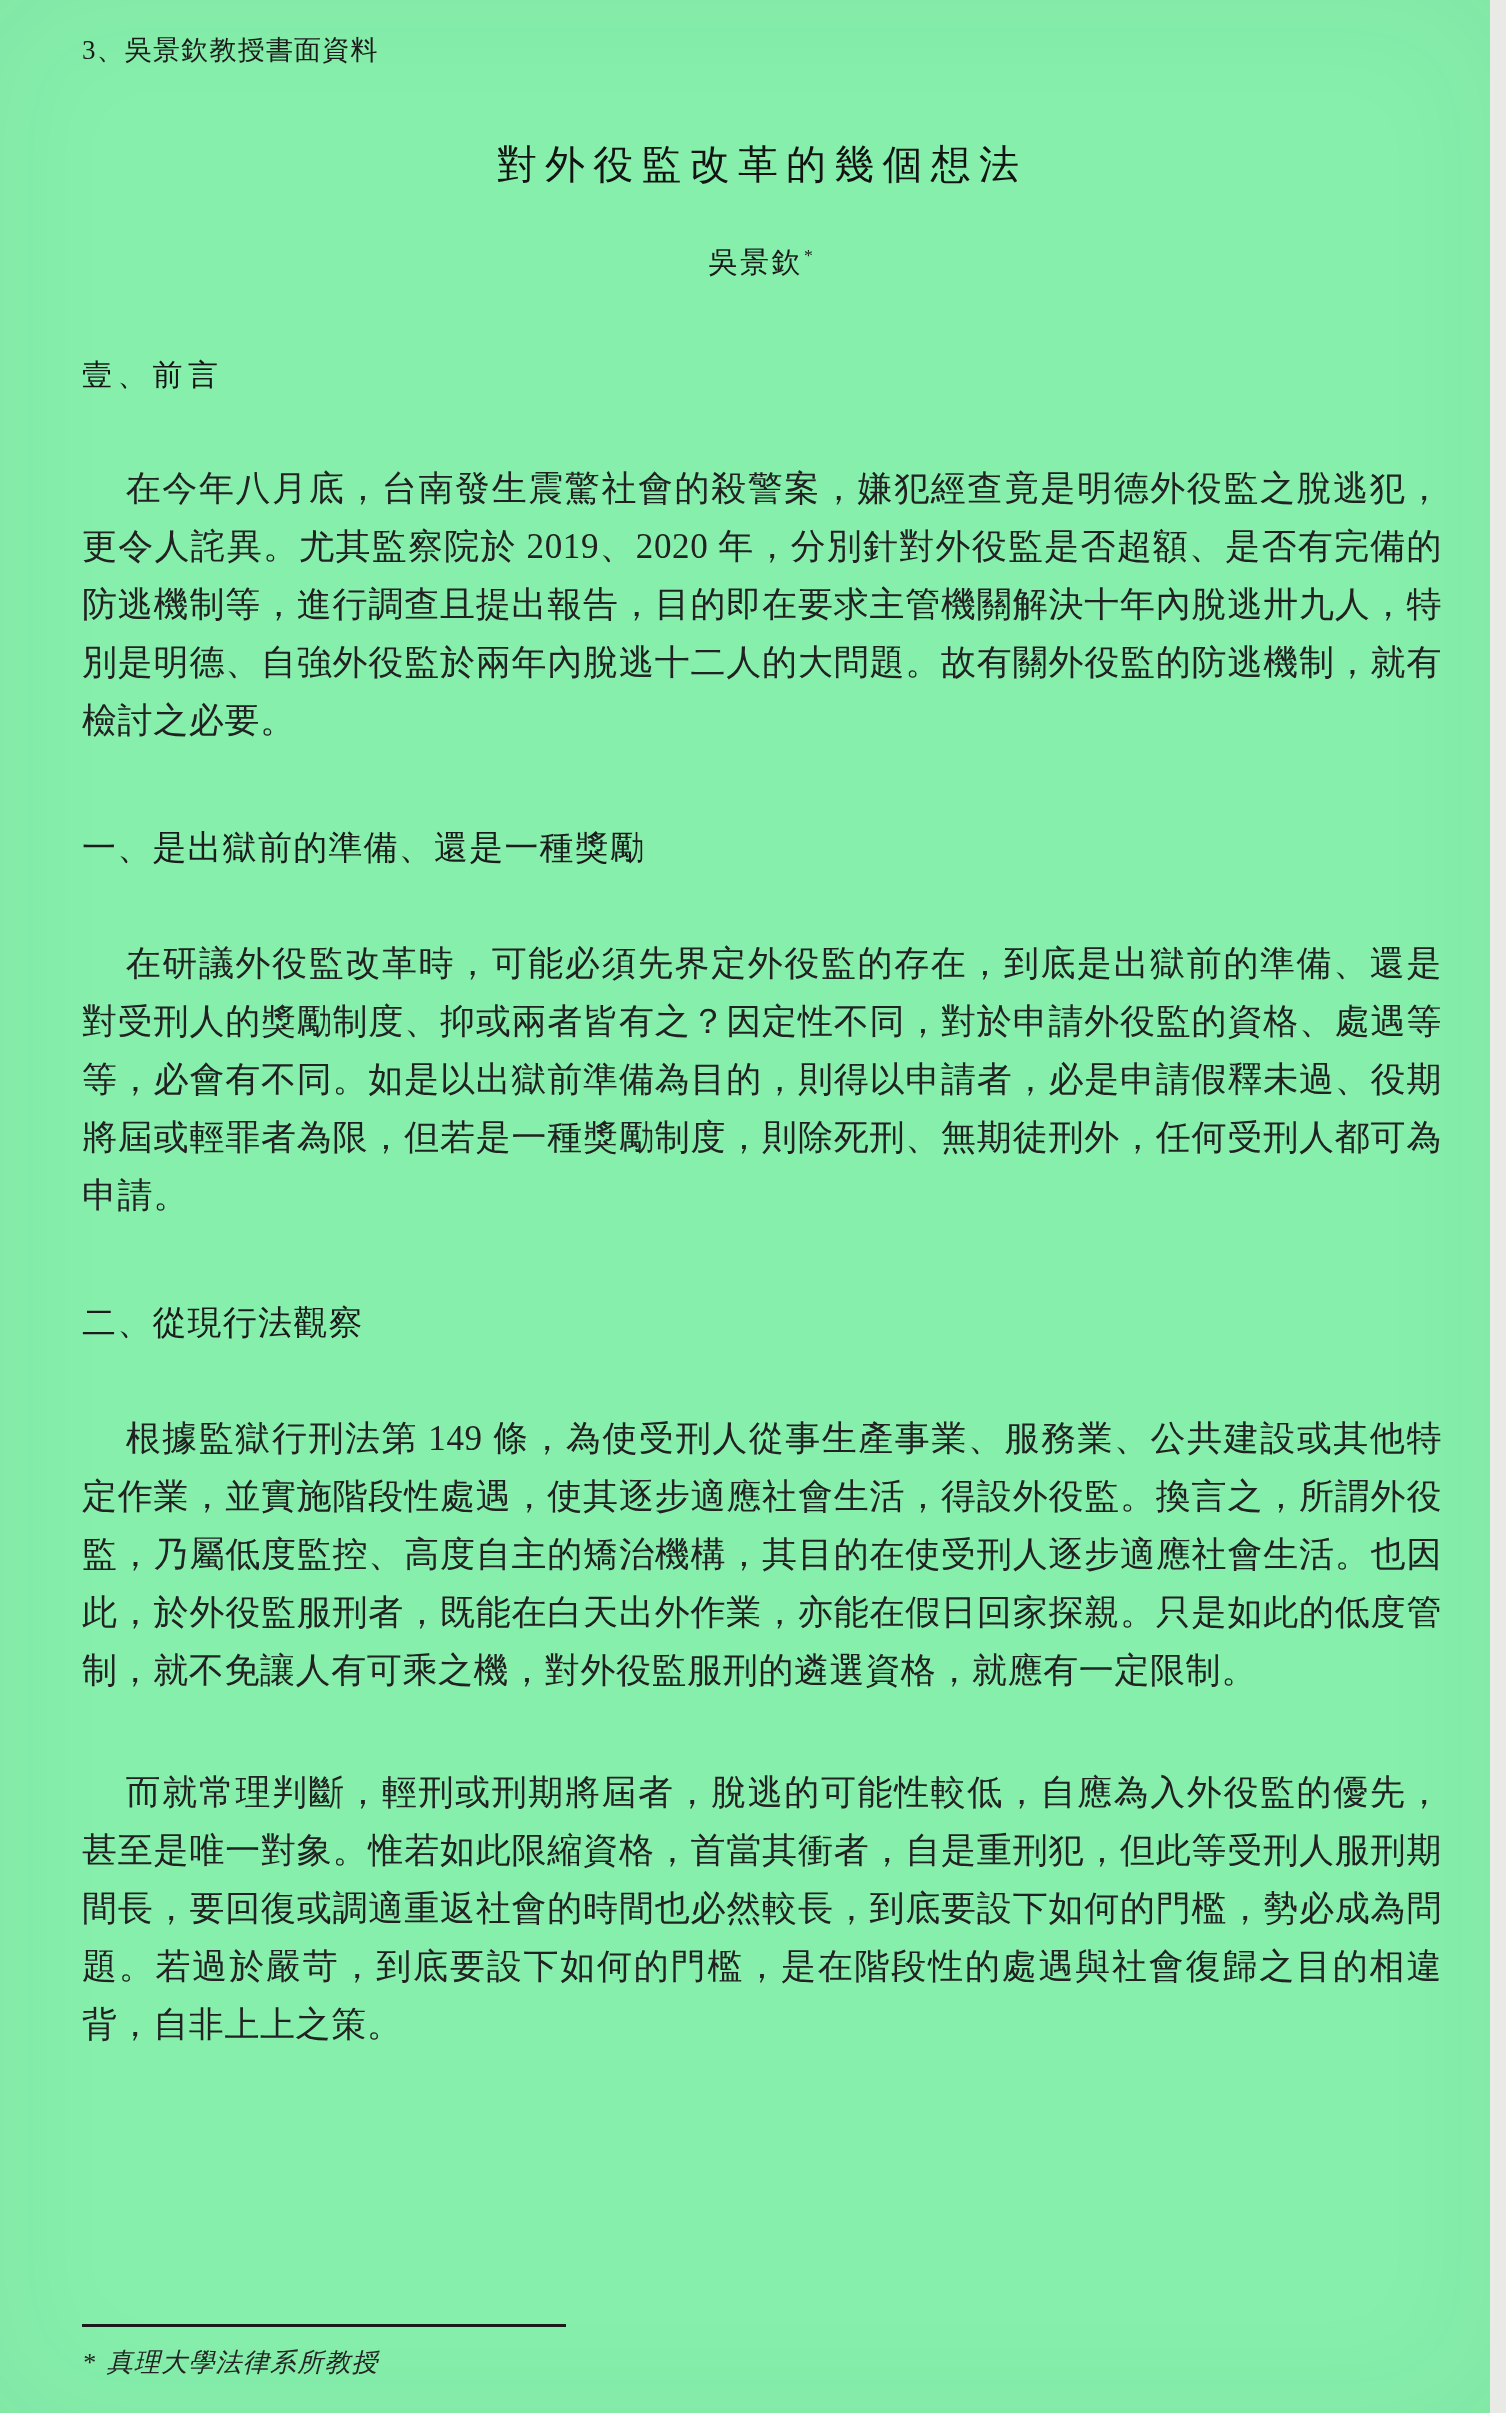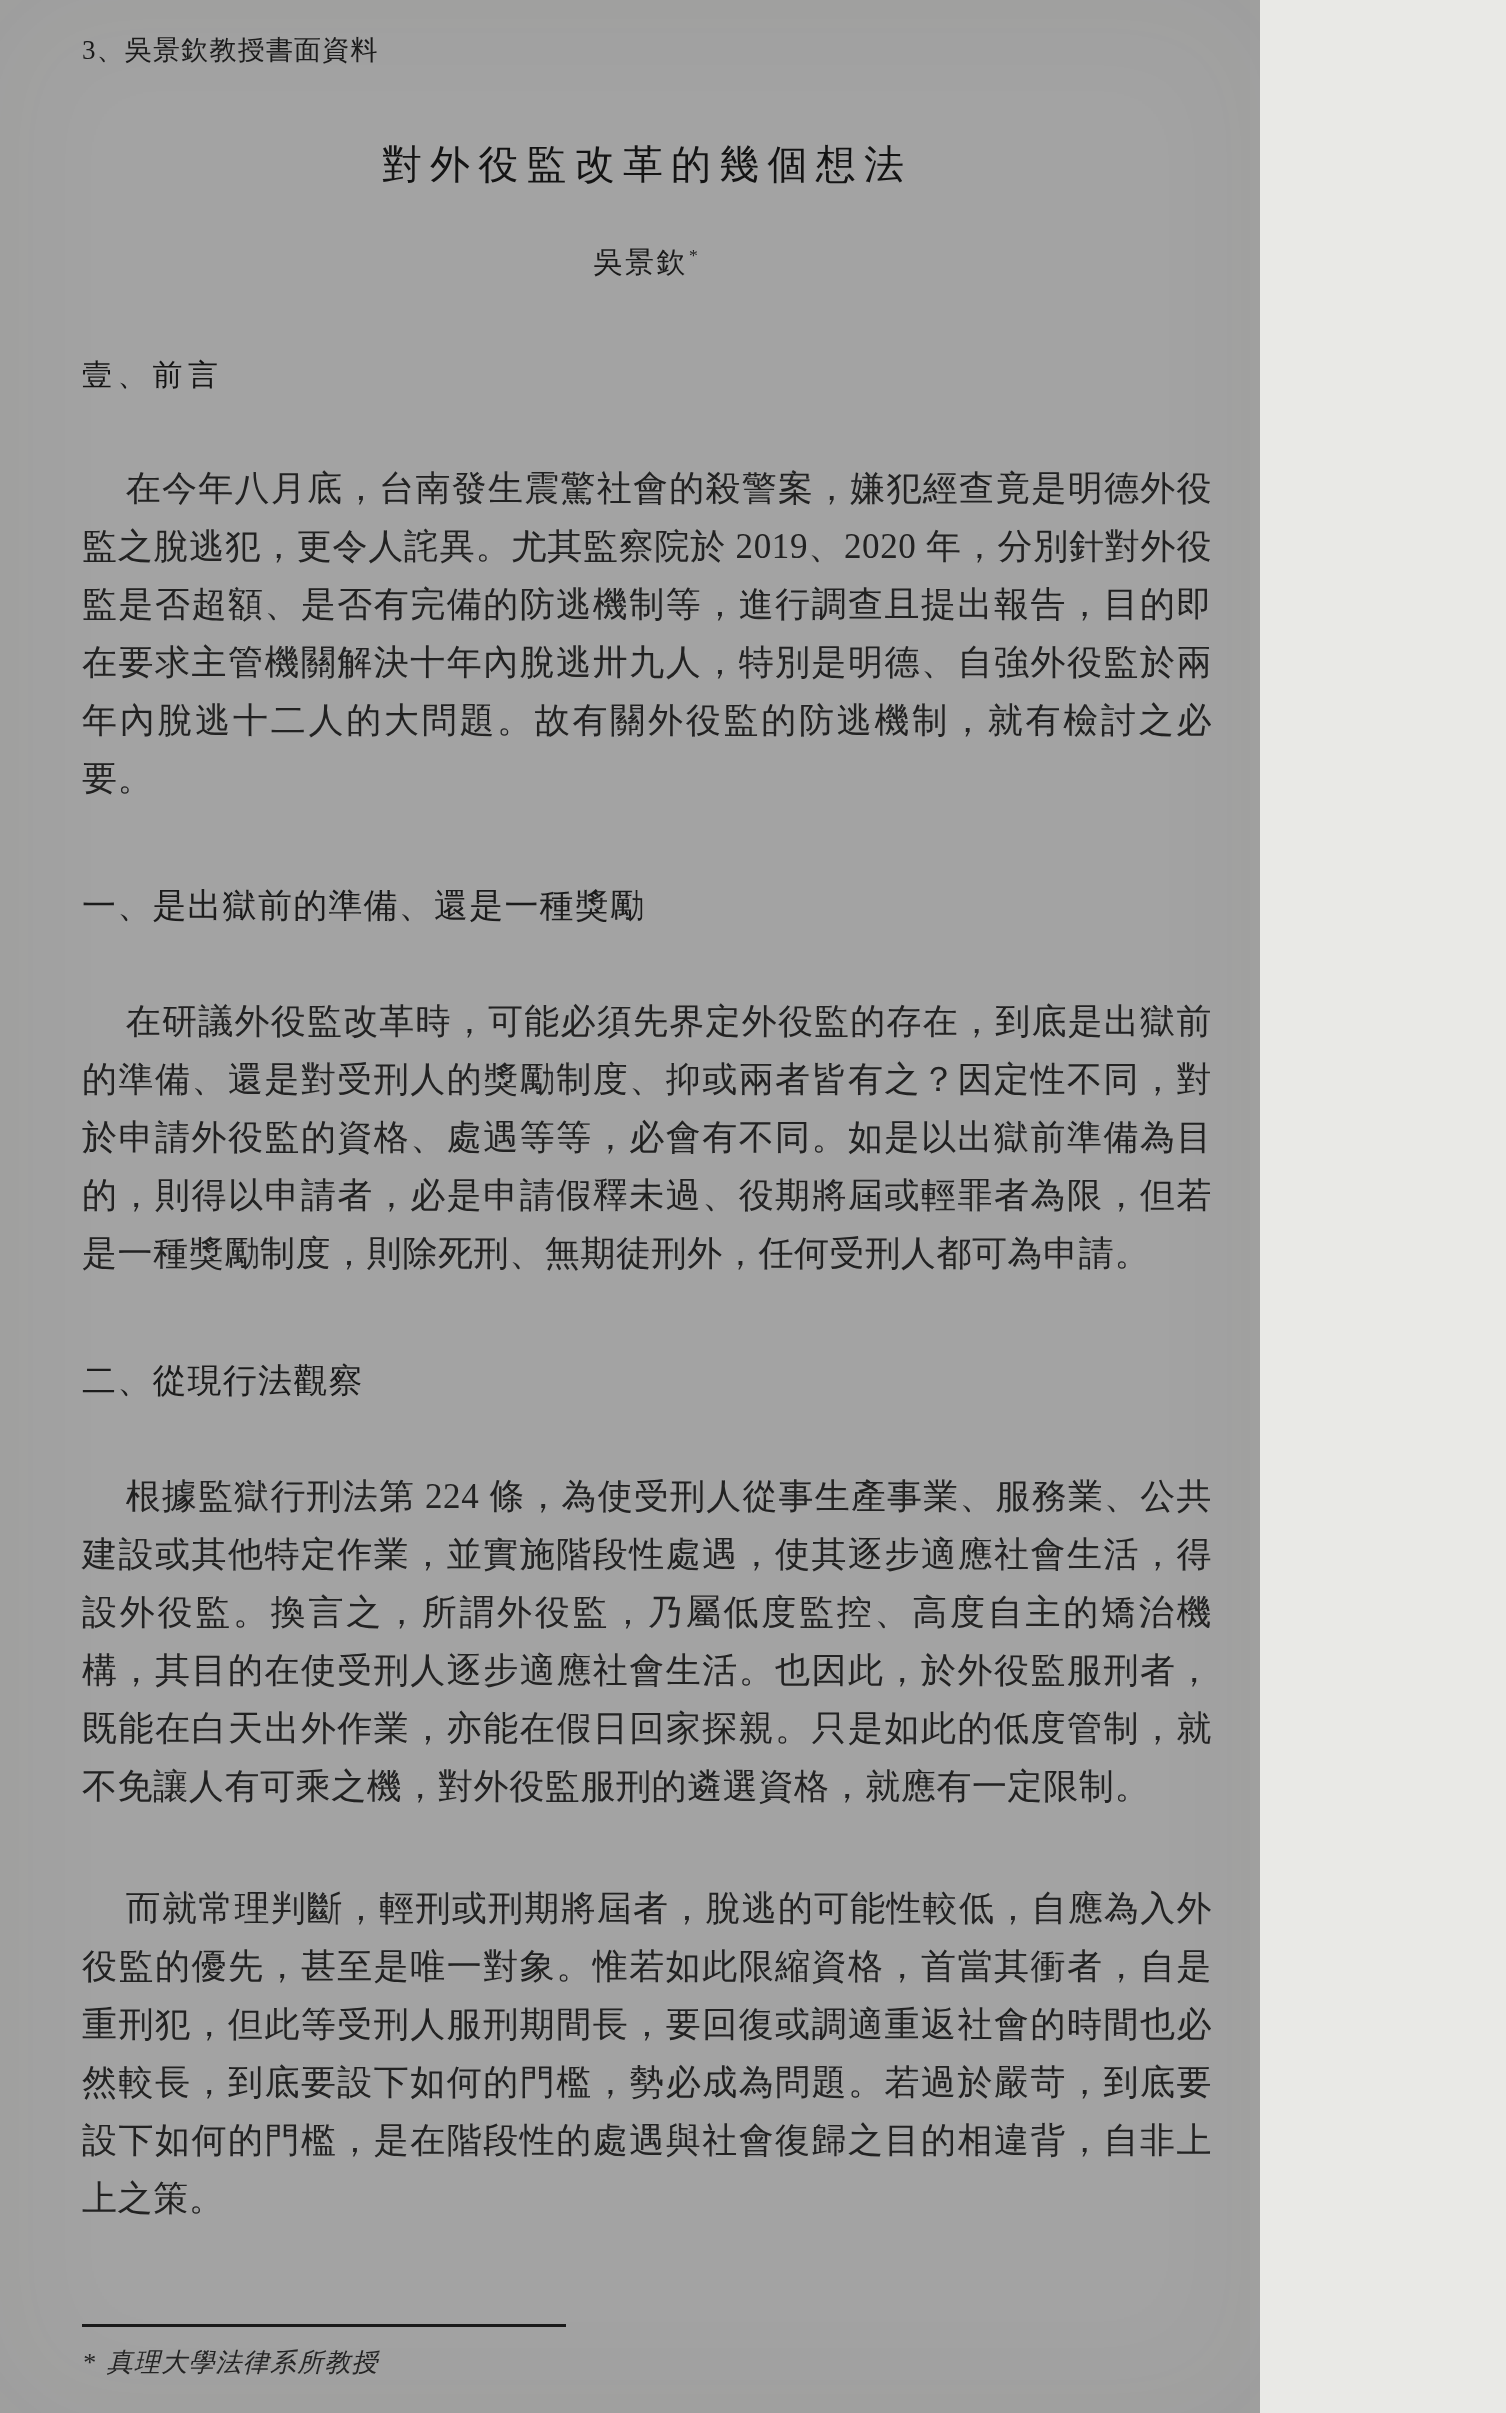--- a/index.html
+++ b/index.html
@@ -7,23 +7,23 @@
     padding: 0;
   }
   body {
     width: 1506px;
     height: 2413px;
     background: #e9e9e6;
     font-family: "Liberation Serif", "DejaVu Serif", serif;
   }
   .page {
     position: relative;
-    width: 1260px;
+    width: 1490px;
     height: 2413px;
-    background: #a3a3a3;
+    background: #86efac;
     box-shadow: inset 0 0 130px rgba(60,55,40,0.05);
     color: #1e1e1e;
     box-sizing: border-box;
     padding: 34px 48px 0 82px;
     overflow: hidden;
   }
   .header-note {
     font-size: 27px;
     line-height: 1.25;
     letter-spacing: 1.2px;
@@ -112,21 +112,21 @@
 
   <p class="para">在今年八月底，台南發生震驚社會的殺警案，嫌犯經查竟是明德外役監之脫逃犯，更令人詫異。尤其監察院於 2019、2020 年，分別針對外役監是否超額、是否有完備的防逃機制等，進行調查且提出報告，目的即在要求主管機關解決十年內脫逃卅九人，特別是明德、自強外役監於兩年內脫逃十二人的大問題。故有關外役監的防逃機制，就有檢討之必要。</p>
 
 
   <h3 class="subsection-heading">一、是出獄前的準備、還是一種獎勵</h3>
 
   <p class="para">在研議外役監改革時，可能必須先界定外役監的存在，到底是出獄前的準備、還是對受刑人的獎勵制度、抑或兩者皆有之？因定性不同，對於申請外役監的資格、處遇等等，必會有不同。如是以出獄前準備為目的，則得以申請者，必是申請假釋未過、役期將屆或輕罪者為限，但若是一種獎勵制度，則除死刑、無期徒刑外，任何受刑人都可為申請。</p>
 
   <h3 class="subsection-heading">二、從現行法觀察</h3>
 
-  <p class="para">根據監獄行刑法第 224 條，為使受刑人從事生產事業、服務業、公共建設或其他特定作業，並實施階段性處遇，使其逐步適應社會生活，得設外役監。換言之，所謂外役監，乃屬低度監控、高度自主的矯治機構，其目的在使受刑人逐步適應社會生活。也因此，於外役監服刑者，既能在白天出外作業，亦能在假日回家探親。只是如此的低度管制，就不免讓人有可乘之機，對外役監服刑的遴選資格，就應有一定限制。</p>
+  <p class="para">根據監獄行刑法第 149 條，為使受刑人從事生產事業、服務業、公共建設或其他特定作業，並實施階段性處遇，使其逐步適應社會生活，得設外役監。換言之，所謂外役監，乃屬低度監控、高度自主的矯治機構，其目的在使受刑人逐步適應社會生活。也因此，於外役監服刑者，既能在白天出外作業，亦能在假日回家探親。只是如此的低度管制，就不免讓人有可乘之機，對外役監服刑的遴選資格，就應有一定限制。</p>
 
   <p class="para">而就常理判斷，輕刑或刑期將屆者，脫逃的可能性較低，自應為入外役監的優先，甚至是唯一對象。惟若如此限縮資格，首當其衝者，自是重刑犯，但此等受刑人服刑期間長，要回復或調適重返社會的時間也必然較長，到底要設下如何的門檻，勢必成為問題。若過於嚴苛，到底要設下如何的門檻，是在階段性的處遇與社會復歸之目的相違背，自非上上之策。</p>
 
   <div class="footnote-area">
     <div class="footnote-rule"></div>
     <div class="footnote-line">
       <span class="fn-mark">*</span><span>真理大學法律系所教授</span>
     </div>
   </div>
 

